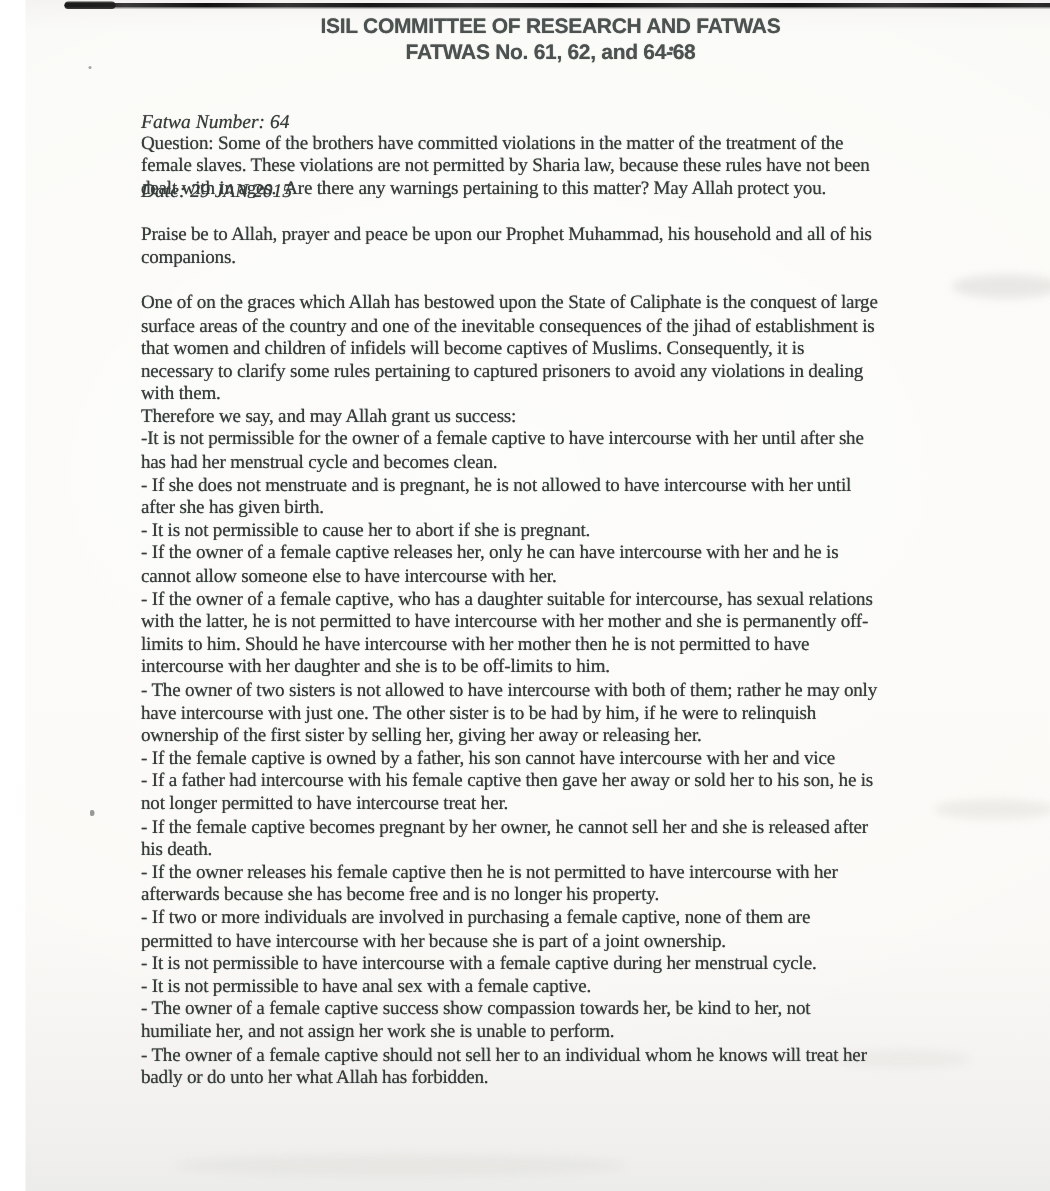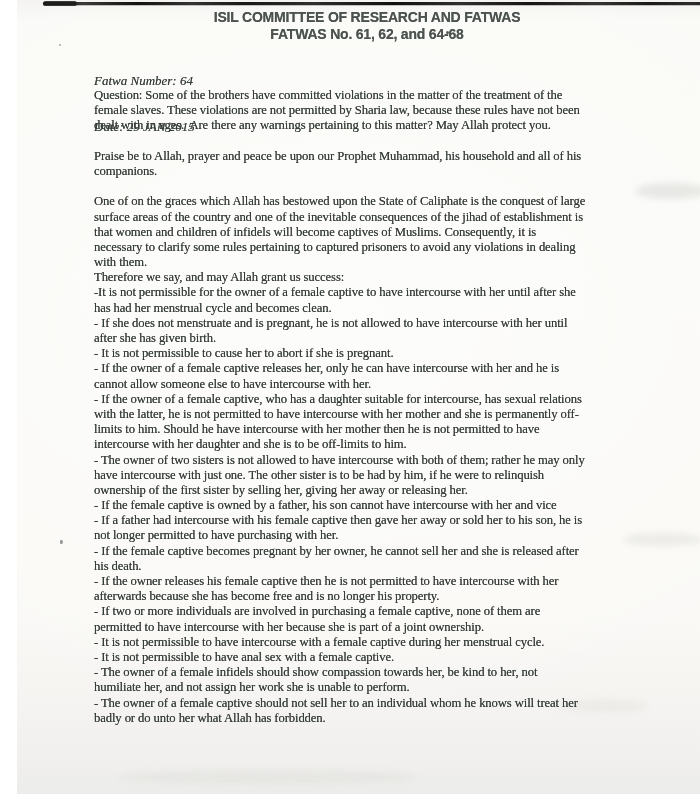--- a/index.html
+++ b/index.html
@@ -124,28 +124,28 @@
       <div class="line">cannot allow someone else to have intercourse with her.</div>
       <div class="line">- If the owner of a female captive, who has a daughter suitable for intercourse, has sexual relations</div>
       <div class="line">with the latter, he is not permitted to have intercourse with her mother and she is permanently off-</div>
       <div class="line">limits to him. Should he have intercourse with her mother then he is not permitted to have</div>
       <div class="line">intercourse with her daughter and she is to be off-limits to him.</div>
       <div class="line">- The owner of two sisters is not allowed to have intercourse with both of them; rather he may only</div>
       <div class="line">have intercourse with just one. The other sister is to be had by him, if he were to relinquish</div>
       <div class="line">ownership of the first sister by selling her, giving her away or releasing her.</div>
       <div class="line">- If the female captive is owned by a father, his son cannot have intercourse with her and vice</div>
       <div class="line">- If a father had intercourse with his female captive then gave her away or sold her to his son, he is</div>
-      <div class="line">not longer permitted to have purchasing with her.</div>
+      <div class="line">not longer permitted to have intercourse treat her.</div>
       <div class="line">- If the female captive becomes pregnant by her owner, he cannot sell her and she is released after</div>
       <div class="line">his death.</div>
       <div class="line">- If the owner releases his female captive then he is not permitted to have intercourse with her</div>
       <div class="line">afterwards because she has become free and is no longer his property.</div>
       <div class="line">- If two or more individuals are involved in purchasing a female captive, none of them are</div>
       <div class="line">permitted to have intercourse with her because she is part of a joint ownership.</div>
       <div class="line">- It is not permissible to have intercourse with a female captive during her menstrual cycle.</div>
       <div class="line">- It is not permissible to have anal sex with a female captive.</div>
-      <div class="line">- The owner of a female infidels should show compassion towards her, be kind to her, not</div>
+      <div class="line">- The owner of a female captive success show compassion towards her, be kind to her, not</div>
       <div class="line">humiliate her, and not assign her work she is unable to perform.</div>
       <div class="line">- The owner of a female captive should not sell her to an individual whom he knows will treat her</div>
       <div class="line">badly or do unto her what Allah has forbidden.</div>
     </div>
 
 </div>
 
 </body></html>

